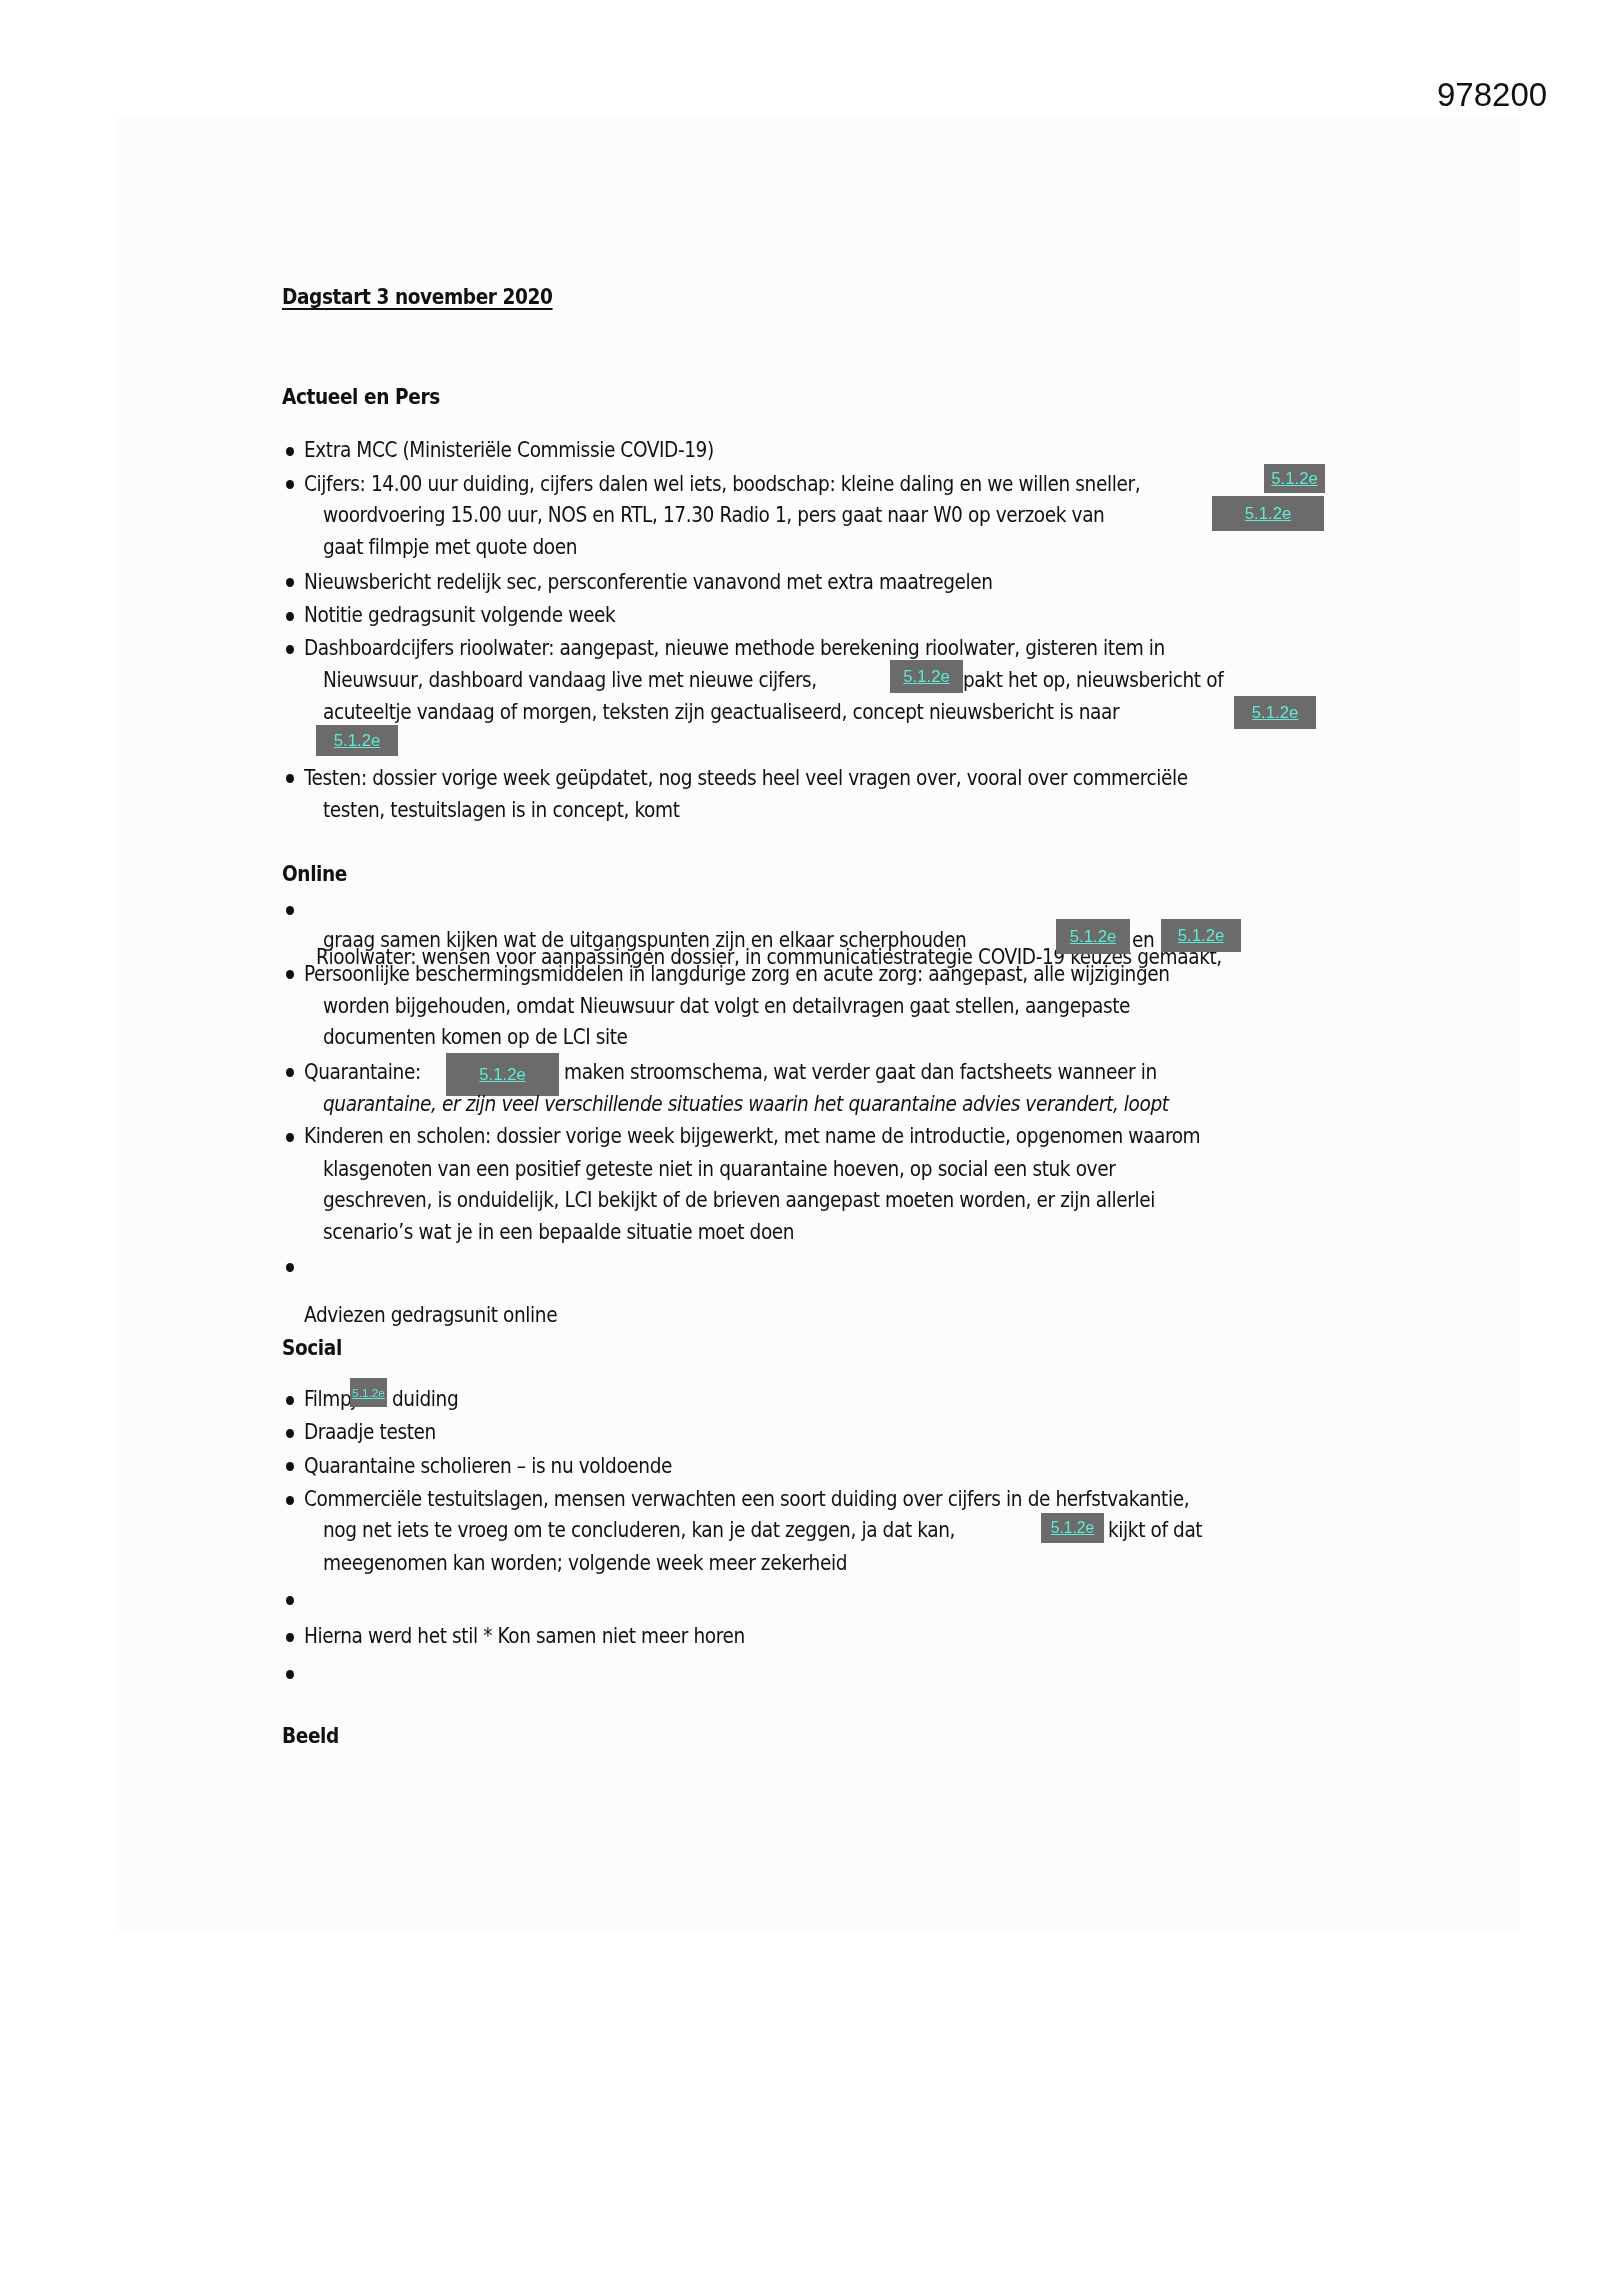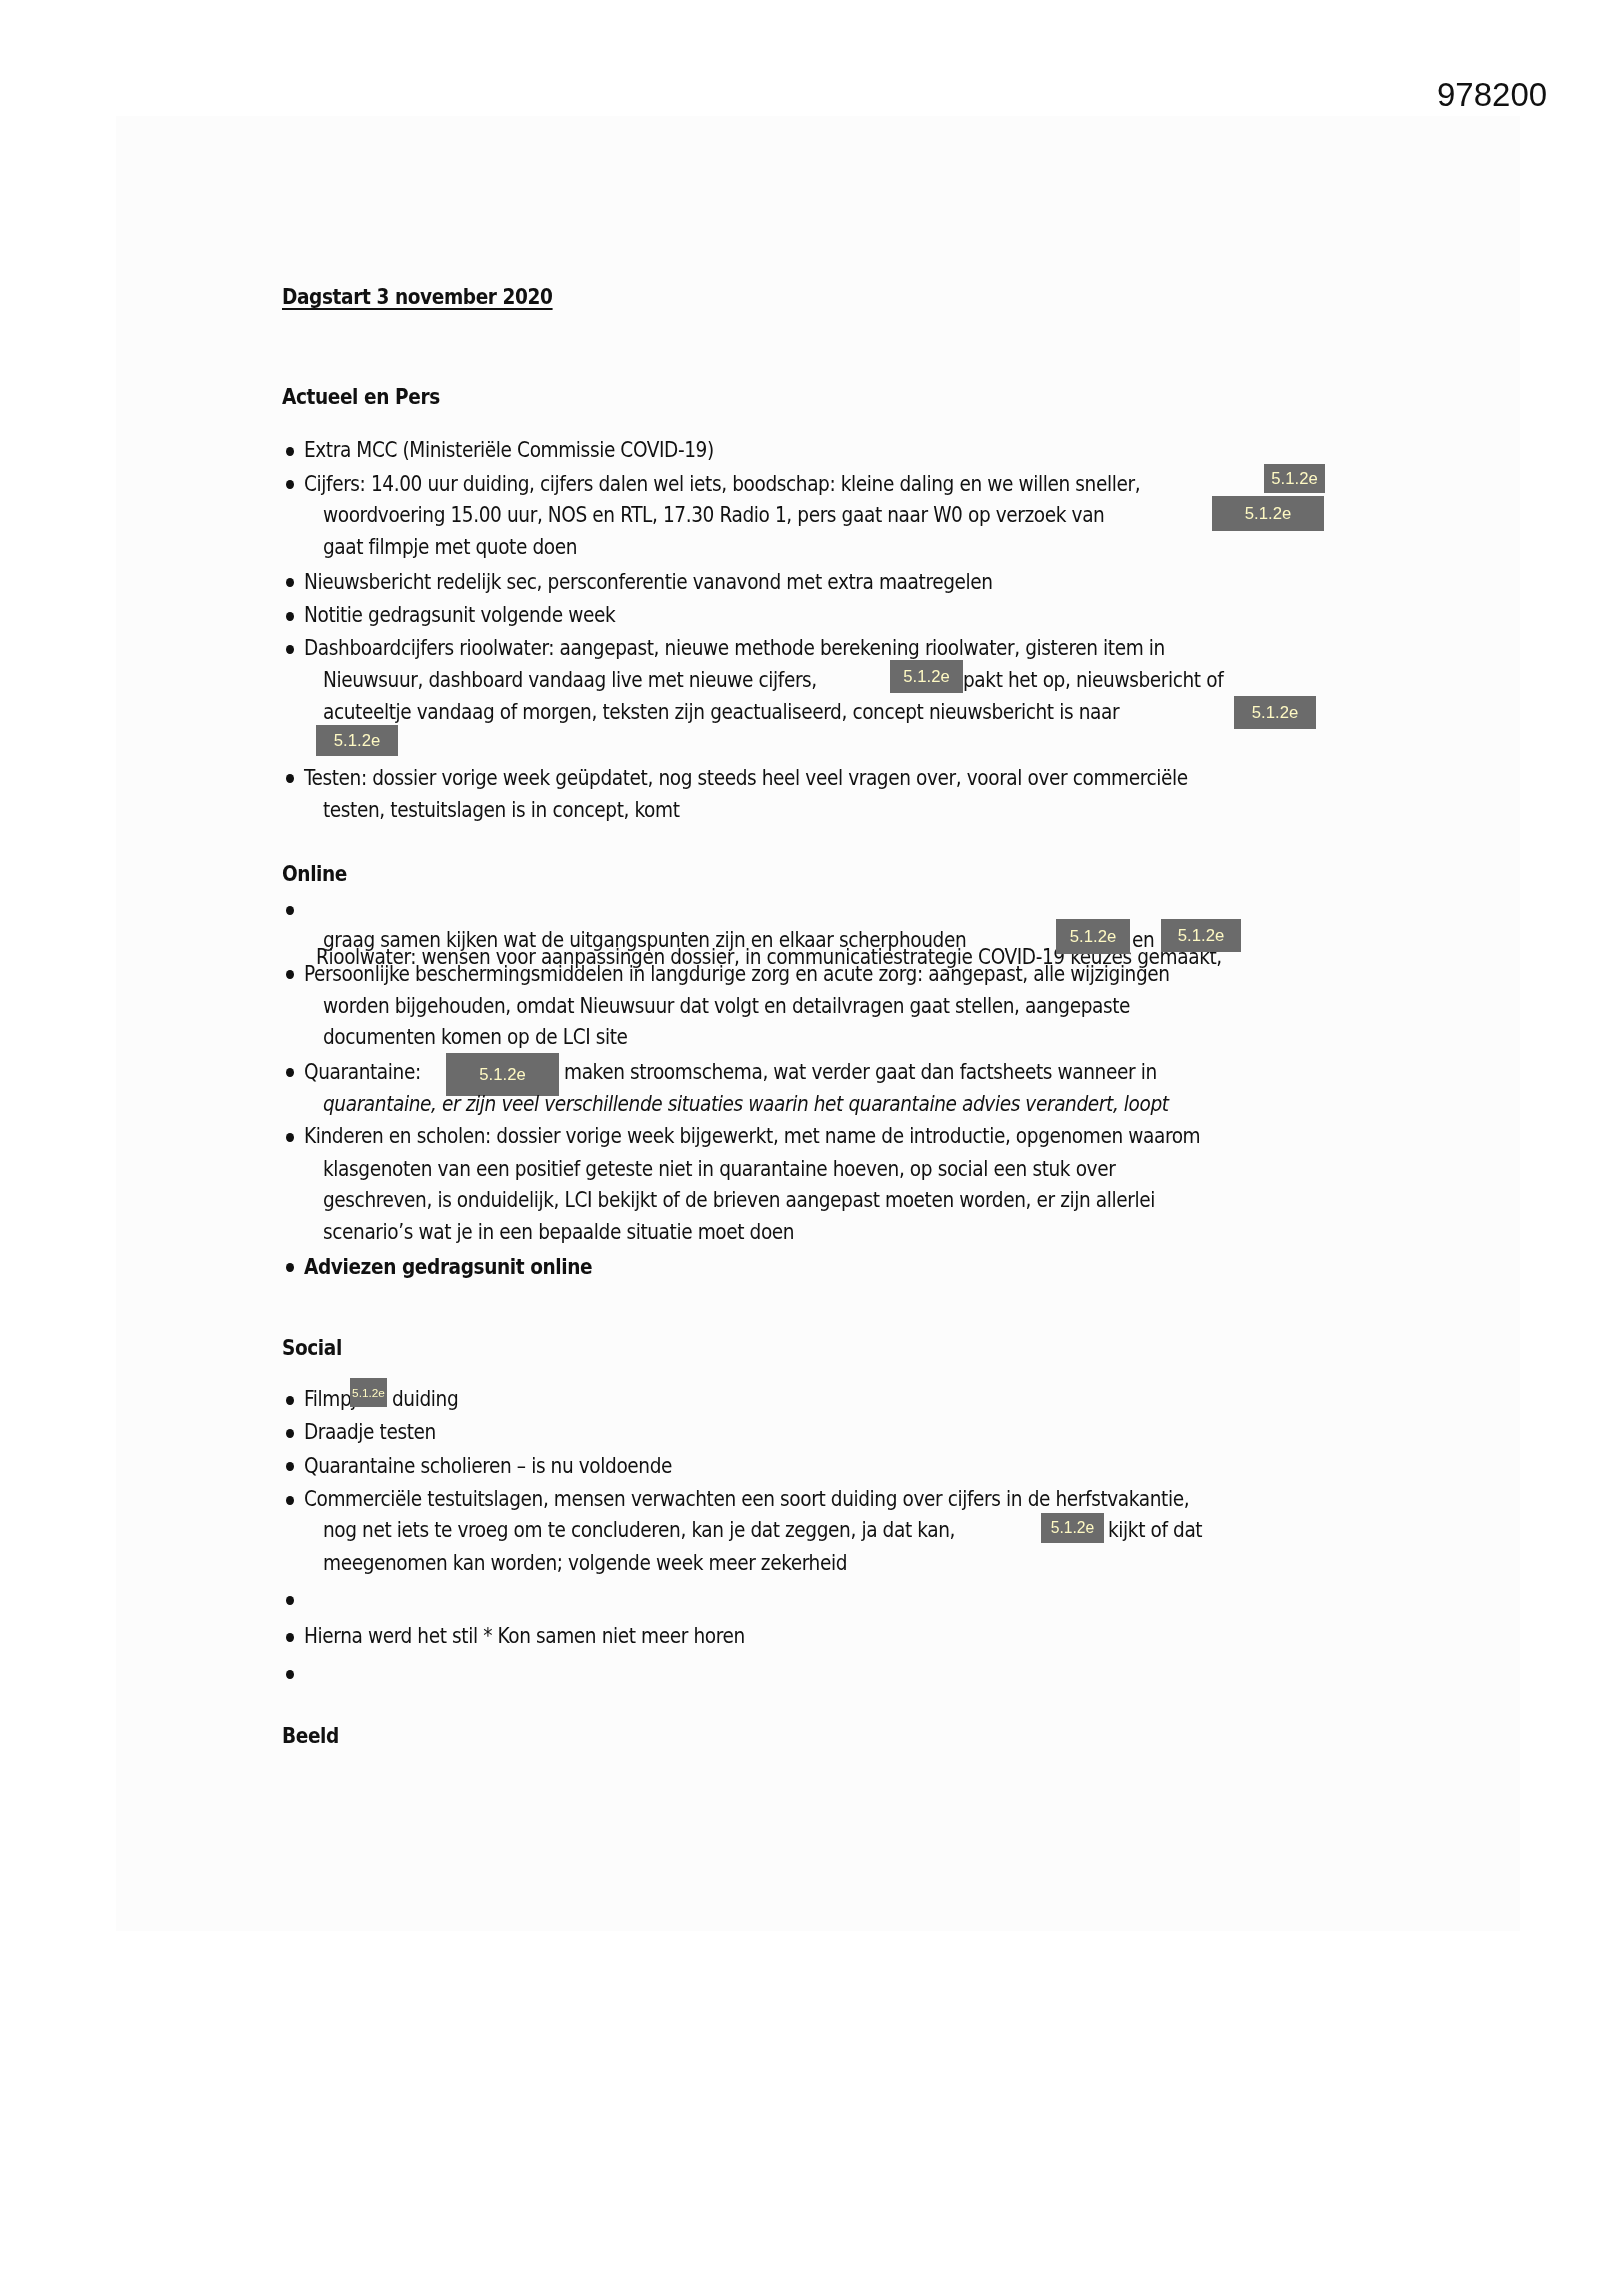--- a/index.html
+++ b/index.html
@@ -9,23 +9,23 @@
             font-family: "Liberation Sans", sans-serif; }
   .page { position: absolute; left: 116px; top: 116px; width: 1404px; height: 1815px;
           background: #fcfcfc; }
   .t { position: absolute; font-family: "DejaVu Sans Condensed", "DejaVu Sans", sans-serif;
        font-size: 20.6px; line-height: 31px; color: #111; white-space: nowrap;
        letter-spacing: -0.4px; }
   .title { font-weight: bold; text-decoration: underline; text-decoration-thickness: 2px;
            text-underline-offset: 3.9px; }
   .h { font-weight: bold; }
   .bullet { position: absolute; width: 7.8px; height: 8.8px; border-radius: 50%; background: #111; }
-  .red { position: absolute; background: #6b6b6b; color: #fef9c3;
+  .red { position: absolute; background: #6b6b6b; color: #5eead4;
          font-family: "Liberation Sans", sans-serif; font-size: 16.7px;
-         display: flex; align-items: center; justify-content: center; letter-spacing: 0; }
+         display: flex; align-items: center; justify-content: center; letter-spacing: 0; text-decoration: underline; }
   .red.small { font-size: 11.8px; }
 </style>
 </head>
 <body>
 
 <div class="docnum">978200</div>
 
 <div class="page"></div>
 
 <div class="t title" style="left:282px; top:282px;">Dagstart 3 november 2020</div>
@@ -81,21 +81,21 @@
 <div class="t" style="left:564px; top:1057px;">maken stroomschema, wat verder gaat dan factsheets wanneer in</div>
 <div class="t" style="left:323px; top:1089px;font-style:italic;">quarantaine, er zijn veel verschillende situaties waarin het quarantaine advies verandert, loopt</div>
 
 <div class="bullet" style="left:286px; top:1133px;"></div>
 <div class="t" style="left:304px; top:1121px;">Kinderen en scholen: dossier vorige week bijgewerkt, met name de introductie, opgenomen waarom</div>
 <div class="t" style="left:323px; top:1154px;">klasgenoten van een positief geteste niet in quarantaine hoeven, op social een stuk over</div>
 <div class="t" style="left:323px; top:1185px;">geschreven, is onduidelijk, LCI bekijkt of de brieven aangepast moeten worden, er zijn allerlei</div>
 <div class="t" style="left:323px; top:1217px;">scenario’s wat je in een bepaalde situatie moet doen</div>
 
 <div class="bullet" style="left:286px; top:1263px;"></div>
-<div class="t" style="left:304px; top:1252px;font-weight:bold;">Adviezen gedragsunit online</div>
+<div class="t" style="left:304px; top:1300px;">Adviezen gedragsunit online</div>
 
 <div class="t h" style="left:282px; top:1333px;">Social</div>
 
 <div class="bullet" style="left:286px; top:1396px;"></div>
 <div class="t" style="left:304px; top:1384px;">Filmpje</div>
 <div class="red small" style="left:350px; top:1378px; width:37px; height:29px; left:350px;">5.1.2e</div>
 <div class="t" style="left:392px; top:1384px;">duiding</div>
 
 <div class="bullet" style="left:286px; top:1429px;"></div>
 <div class="t" style="left:304px; top:1417px;">Draadje testen</div>

